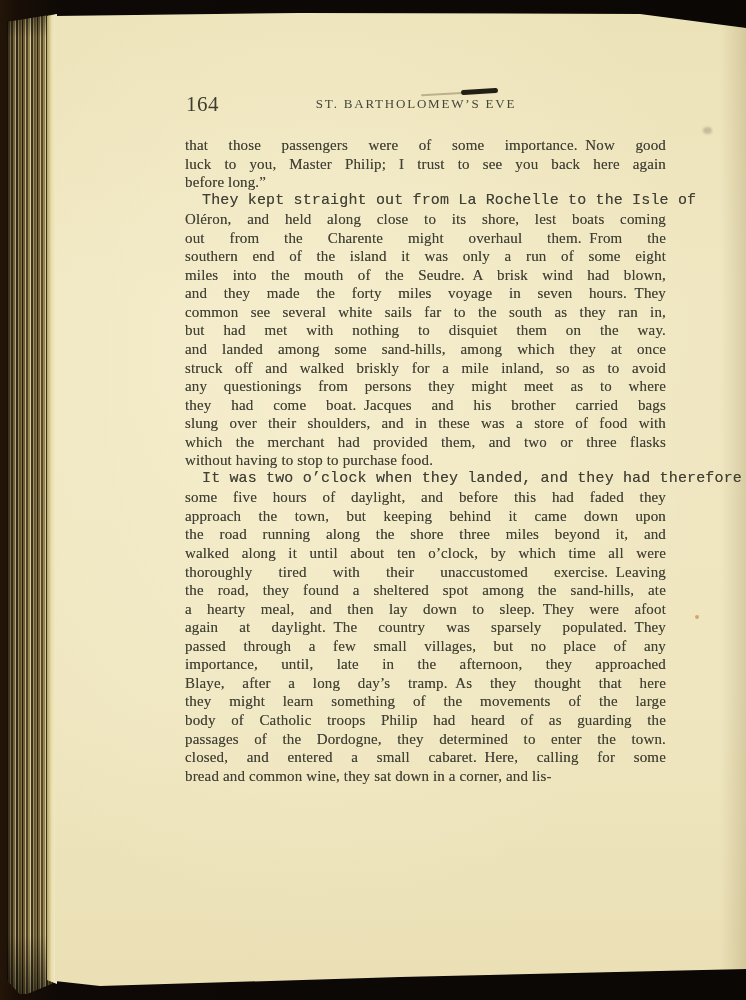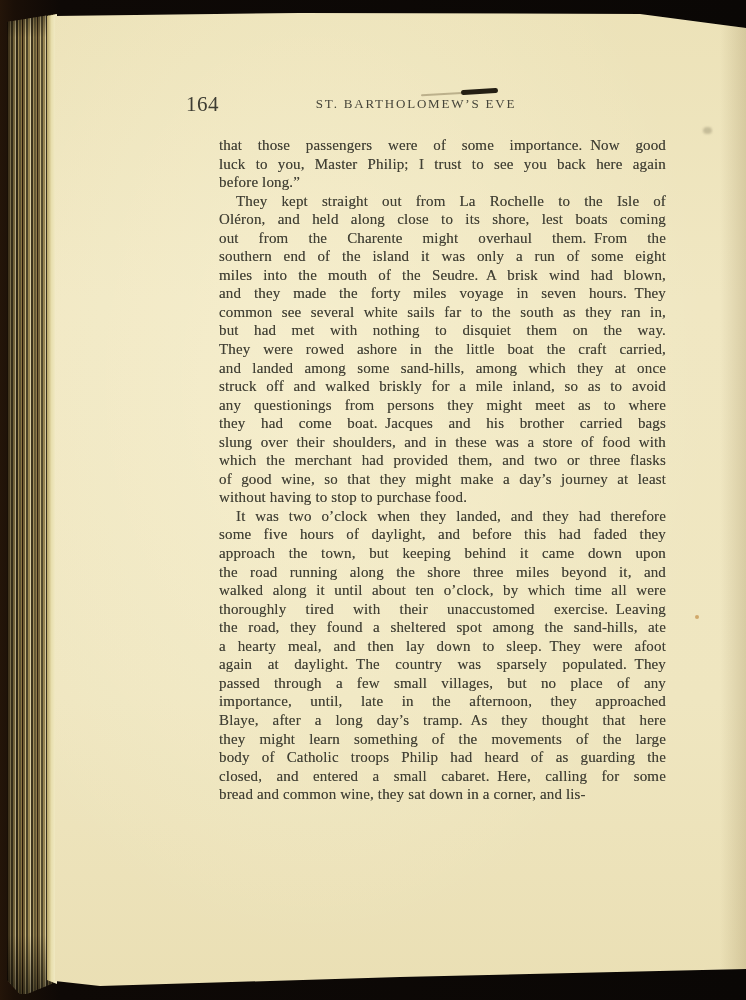--- a/index.html
+++ b/index.html
@@ -82,23 +82,23 @@
   }
   
   .text-block{
     position:absolute;left:185px;top:136px;width:481px;
     color:#41403577;
     color:#414035;
     font-size:15px;line-height:18.55px;letter-spacing:.15px;
     text-shadow:0 0 .5px rgba(60,56,44,.55);
   }
   .line{
-    text-align:justify;text-align-last:justify;white-space:nowrap;margin-left:34px;
+    text-align:justify;text-align-last:justify;white-space:nowrap;
   }
-  .line.indent{text-indent:17px;}
+  .line.indent{text-indent:17px;font-family:Liberation Mono, monospace;}
   .line.last{text-align-last:left;white-space:normal;}
 </style>
 </head>
 <body>
 
 <div class="scene">
   <div class="cover"></div>
   <div class="edge-stack"></div>
   <div class="fore-edge"></div>
   <div class="page"></div>
@@ -121,42 +121,41 @@
       </div>
       <div class="para">
         <div class="line indent">They kept straight out from La Rochelle to the Isle of</div>
         <div class="line">Oléron, and held along close to its shore, lest boats coming</div>
         <div class="line">out from the Charente might overhaul them. From the</div>
         <div class="line">southern end of the island it was only a run of some eight</div>
         <div class="line">miles into the mouth of the Seudre. A brisk wind had blown,</div>
         <div class="line">and they made the forty miles voyage in seven hours. They</div>
         <div class="line">common see several white sails far to the south as they ran in,</div>
         <div class="line">but had met with nothing to disquiet them on the way.</div>
-        <div class="line">They were rowed ashore in the little boat the craft carried,</div>
         <div class="line">and landed among some sand-hills, among which they at once</div>
         <div class="line">struck off and walked briskly for a mile inland, so as to avoid</div>
         <div class="line">any questionings from persons they might meet as to where</div>
         <div class="line">they had come boat. Jacques and his brother carried bags</div>
         <div class="line">slung over their shoulders, and in these was a store of food with</div>
         <div class="line">which the merchant had provided them, and two or three flasks</div>
-        <div class="line">of good wine, so that they might make a day’s journey at least</div>
         <div class="line last">without having to stop to purchase food.</div>
       </div>
       <div class="para">
         <div class="line indent">It was two o’clock when they landed, and they had therefore</div>
         <div class="line">some five hours of daylight, and before this had faded they</div>
         <div class="line">approach the town, but keeping behind it came down upon</div>
         <div class="line">the road running along the shore three miles beyond it, and</div>
         <div class="line">walked along it until about ten o’clock, by which time all were</div>
         <div class="line">thoroughly tired with their unaccustomed exercise. Leaving</div>
         <div class="line">the road, they found a sheltered spot among the sand-hills, ate</div>
         <div class="line">a hearty meal, and then lay down to sleep. They were afoot</div>
         <div class="line">again at daylight. The country was sparsely populated. They</div>
         <div class="line">passed through a few small villages, but no place of any</div>
         <div class="line">importance, until, late in the afternoon, they approached</div>
         <div class="line">Blaye, after a long day’s tramp. As they thought that here</div>
         <div class="line">they might learn something of the movements of the large</div>
         <div class="line">body of Catholic troops Philip had heard of as guarding the</div>
+        <div class="line">passages of the Dordogne, they determined to enter the town.</div>
         <div class="line">closed, and entered a small cabaret. Here, calling for some</div>
         <div class="line last">bread and common wine, they sat down in a corner, and lis-</div>
       </div>
     </div>
 </div>
 
 </body></html>

